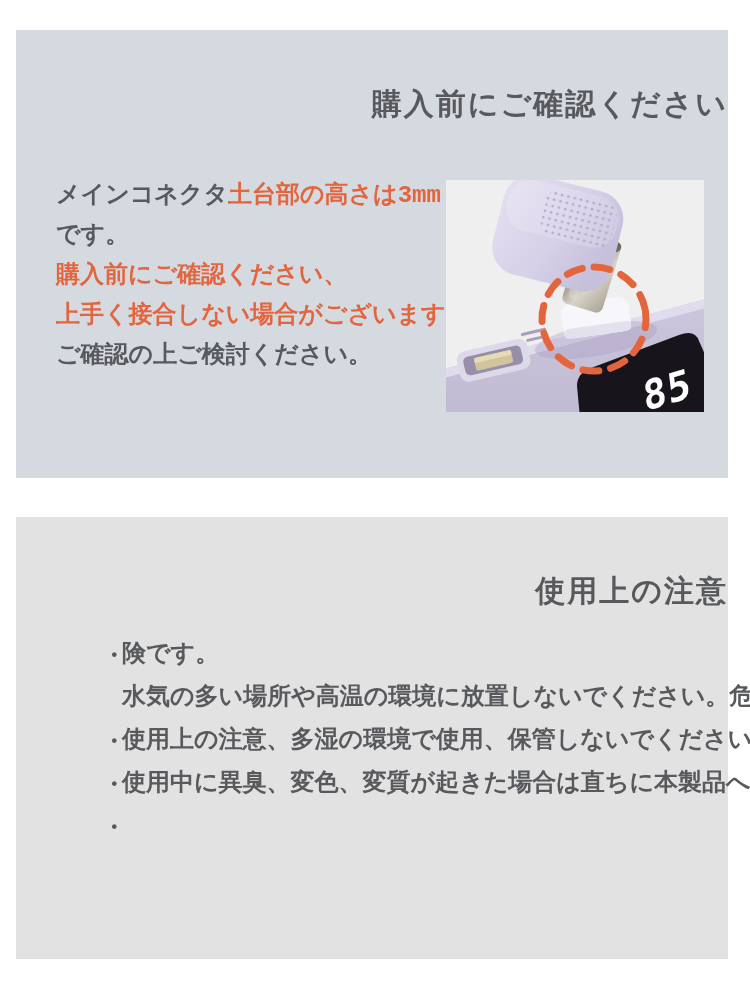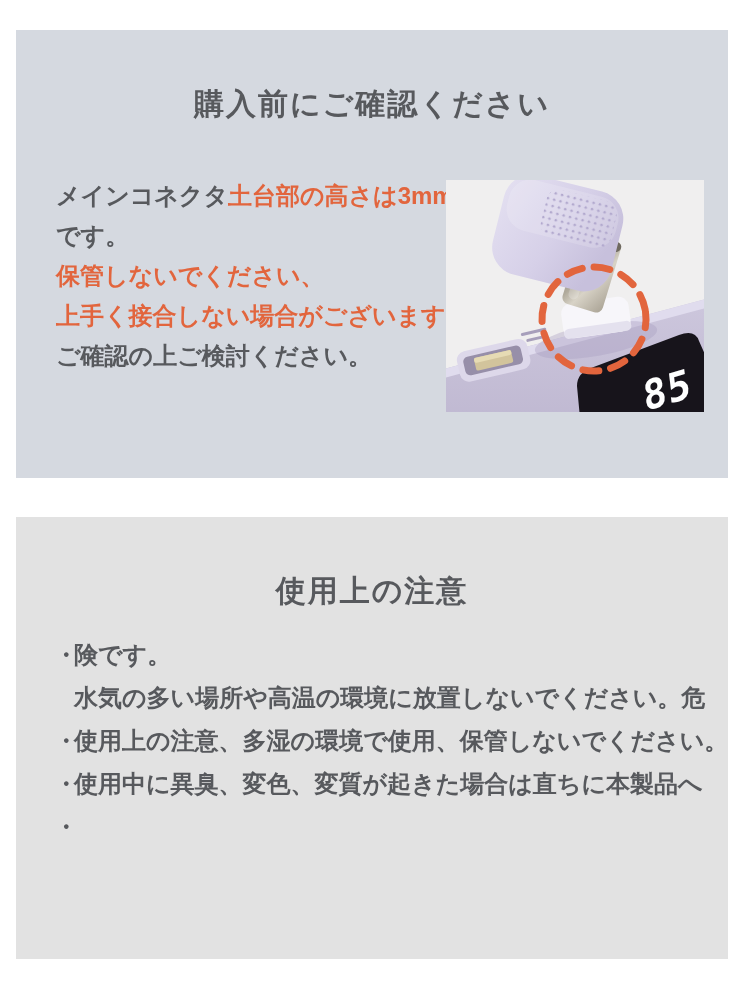--- a/index.html
+++ b/index.html
@@ -5,31 +5,31 @@
   * { margin:0; padding:0; box-sizing:border-box; }
   html,body { width:750px; background:#ffffff; }
   body {
     height:1000px;
     font-family:"Liberation Sans","DejaVu Sans",sans-serif;
     color:var(--text, #57595d);
     overflow:hidden;
   }
   .panel { width:712px; margin-left:16px; }
   .panel-confirm { margin-top:30px; height:448px; background:var(--panel1-bg,#d5d9e0); position:relative; }
-  .panel-caution { margin-top:39px; height:442px; background:var(--panel2-bg,#e2e2e2); }
+  .panel-caution { margin-top:39px; height:442px; background:var(--panel2-bg,#e2e2e2);padding-left:48px; }
   .panel-title {
-    padding-top:52px; text-align:center;
+    padding-top:52px; text-align:right;
     font-size:30px; line-height:44px; font-weight:700;
     letter-spacing:2px; color:var(--text,#57595d);
   }
   .confirm-text {
     margin:50px 0 0 40px;
     font-size:24px; line-height:40px; font-weight:600;
   }
-  .text-line { white-space:nowrap; }
+  .text-line { white-space:nowrap;font-family:Liberation Mono, monospace; }
   .accent { color:var(--accent,#e2653d); }
   .photo-box {
     position:absolute; top:150px; left:430px;
     width:258px; height:232px;
   }
   .photo-box svg { display:block; width:258px; height:232px; }
   .caution-list { margin:20px 6px 0 38px; }
   .bullet { display:flex; font-size:24px; line-height:43px; font-weight:600; }
   .bullet-marker { flex:none; width:20px; }
   .bullet-lines { flex:1 1 auto; }
@@ -37,21 +37,21 @@
 </style>
 </head>
 <body>
 
 <section class="panel panel-confirm">
   <h2 class="panel-title">購入前にご確認ください</h2>
 
   <div class="confirm-text">
       <div class="text-line"><span>メインコネクタ</span><span class="accent">土台部の高さは3mm</span></div>
       <div class="text-line"><span>です。</span></div>
-      <div class="text-line"><span class="accent">保管しないでください、</span></div>
+      <div class="text-line"><span class="accent">購入前にご確認ください、</span></div>
       <div class="text-line"><span class="accent">上手く接合しない場合がございます。</span></div>
       <div class="text-line"><span>ご確認の上ご検討ください。</span></div>
     </div>
 
   <div class="photo-box">
     <svg viewBox="0 0 258 232" aria-hidden="true">
       <defs>
         <linearGradient id="metal" x1="0" y1="0" x2="1" y2="1">
           <stop offset="0" stop-color="#8a8376"></stop>
           <stop offset="0.45" stop-color="#b0aa9c"></stop>

